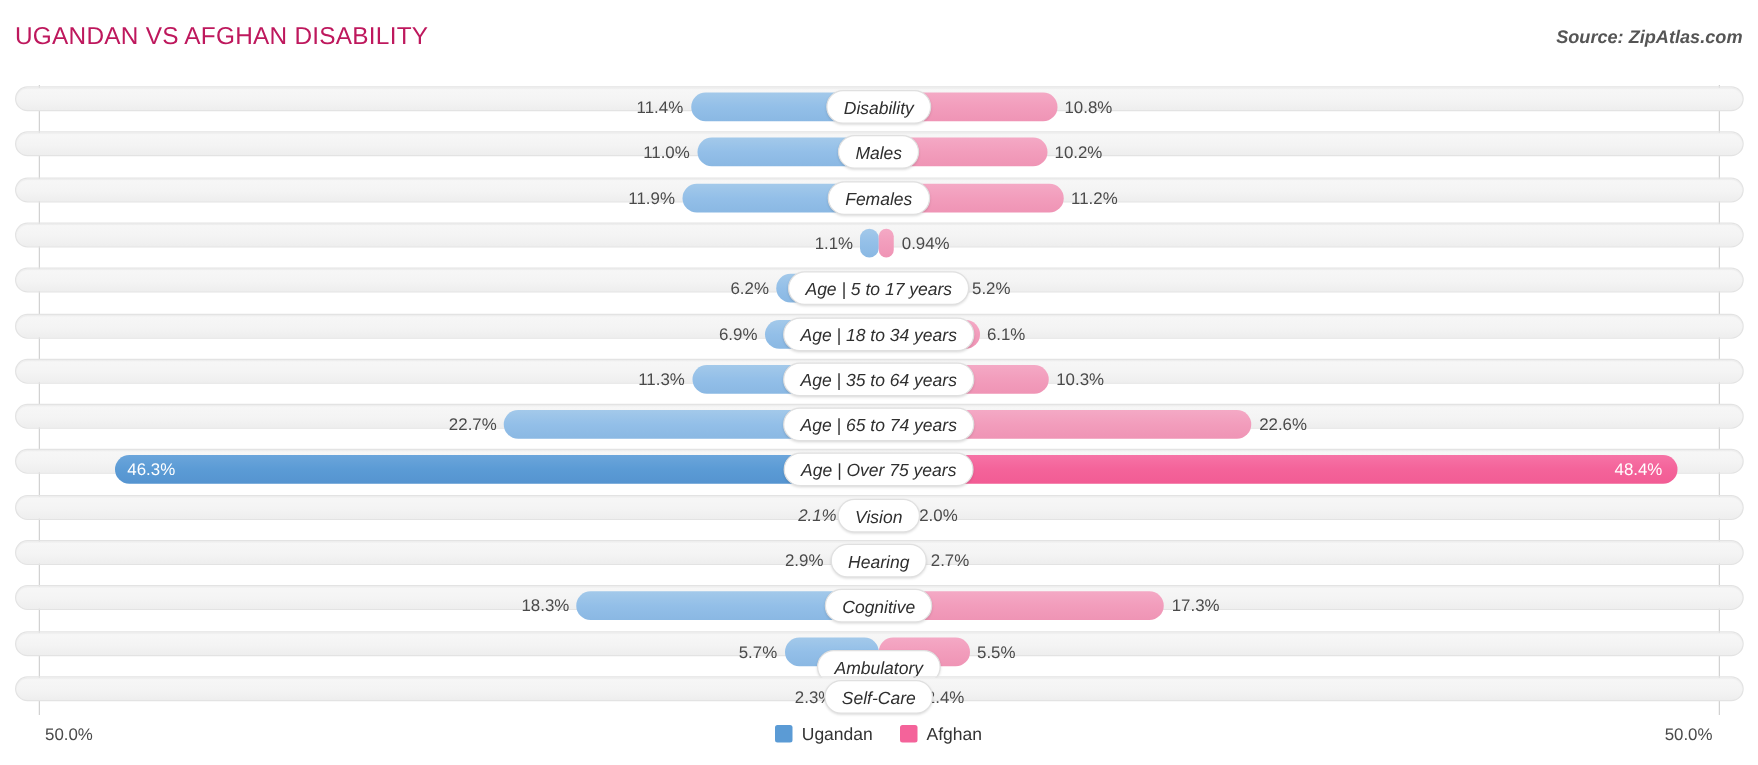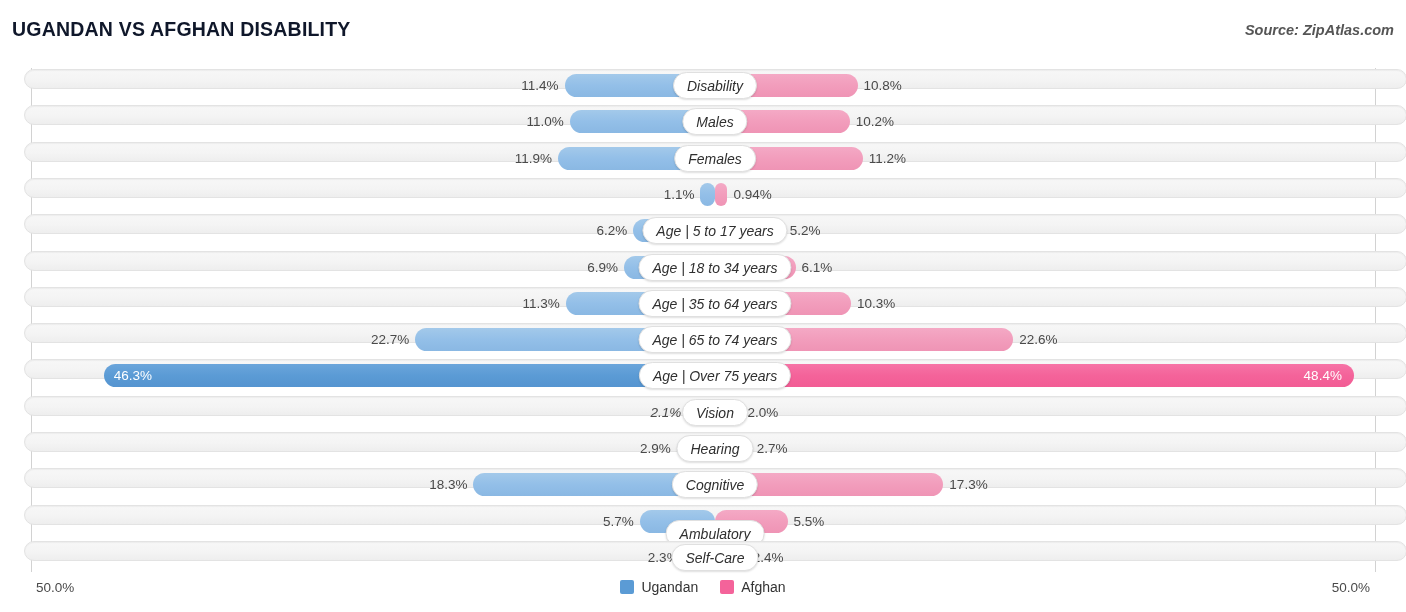--- a/index.html
+++ b/index.html
@@ -10,21 +10,21 @@
     color:#333;
     overflow:hidden;
     position:relative;
   }
   #chart{position:absolute;inset:0;}
 
   
   .title{
     position:absolute;left:12px;top:18px;
     font-size:19.5px;letter-spacing:.2px;
-    color:#0f172a;font-weight:700;
+    color:#be185d;font-weight:400;
     white-space:nowrap;
   }
   .source{
     position:absolute;right:12px;top:22px;
     font-size:14.5px;font-style:italic;font-weight:bold;
     color:#555;white-space:nowrap;
   }
 
   
   .plot{
@@ -34,21 +34,21 @@
   }
   .axis-line{
     position:absolute;top:0;bottom:0;width:1px;
     background:#d2d2d2;
   }
   .axis-left{left:19px;}
   .axis-right{left:1363px;}
 
   
   .row{
-    position:absolute;left:12px;width:1383px;height:20px;
+    position:absolute;left:0;width:1383px;height:20px;
     box-sizing:border-box;
   }
   .track{
     position:absolute;inset:0;
     background:linear-gradient(to bottom,#f7f7f7 0%,#f4f4f4 55%,#eeeeee 100%);
     border:1px solid #e3e3e3;
     border-radius:17px;
     box-sizing:border-box;
     box-shadow:0 1px 1px rgba(0,0,0,.045) inset;
   }

